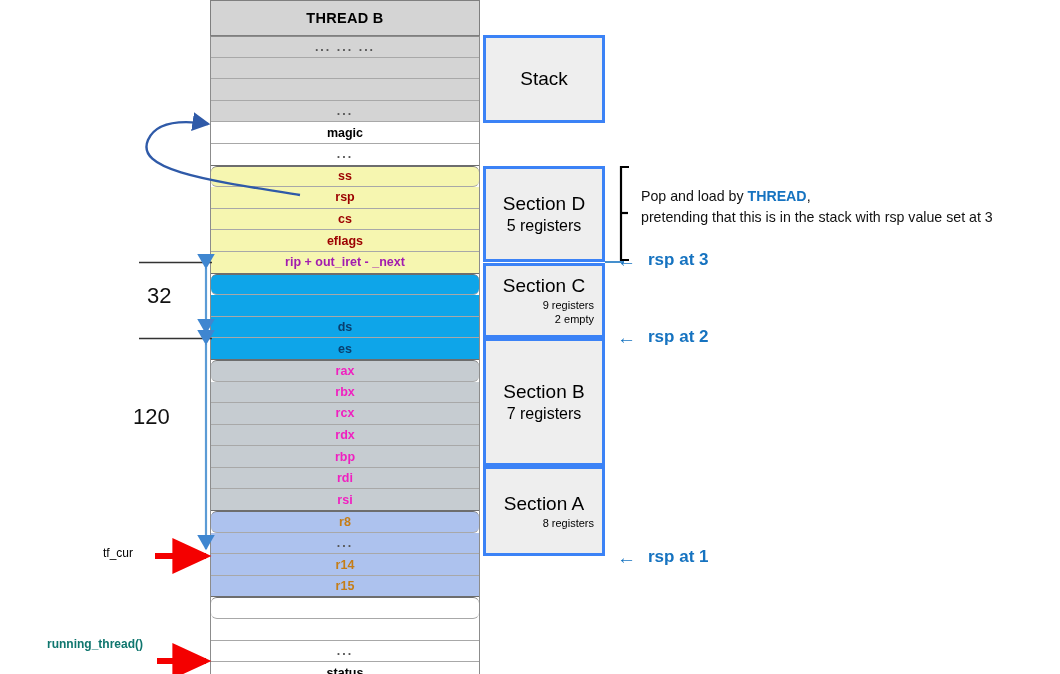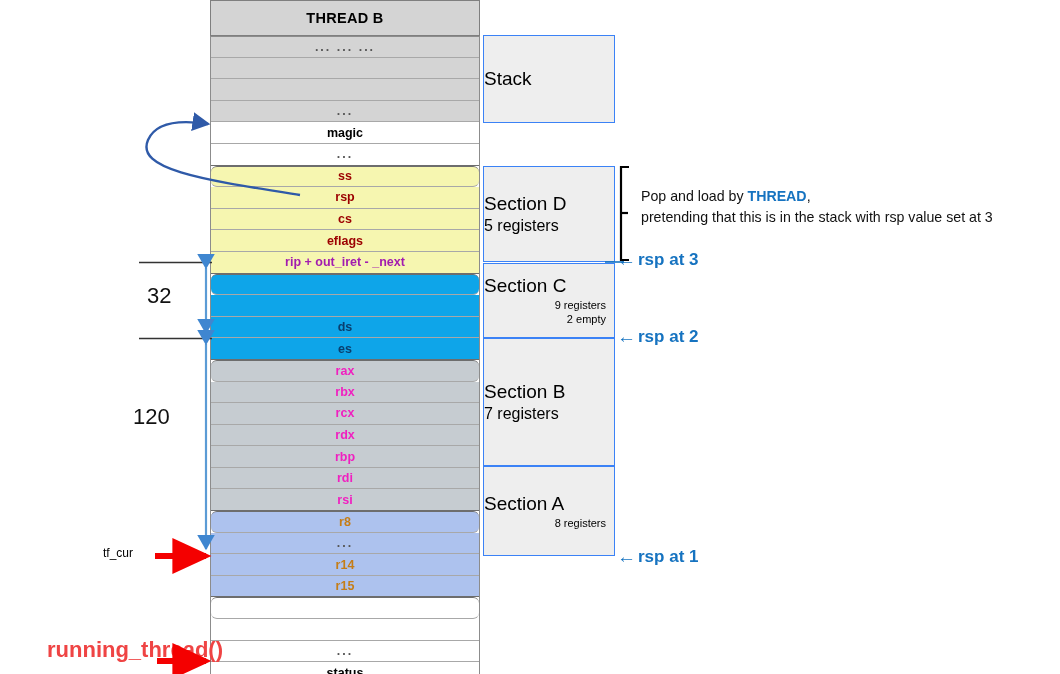--- a/index.html
+++ b/index.html
@@ -31,44 +31,44 @@
   .row.yellow.blue-txt{color:#a21caf;}
   .row.cyan{background:#0ea5e9;color:#0a3f6e;}
   .row.bgrey{background:#c6ccd1;color:#f020c0;}
   .row.blue{background:#adc2ee;color:#c57d17;}
   .row.dots{color:#555;letter-spacing:2px;font-weight:bold;}
   .seg-top{border-top:1px solid #6d6d6d;border-radius:6px;}
   .seg-bot{border-bottom:1px solid #6d6d6d;}
 
   
   .sbox{
-    position:absolute;left:483px;width:132px;box-sizing:border-box;
-    background:#eeeeee;border:1px solid #3b82f6;
-    display:flex;flex-direction:column;align-items:flex-start;justify-content:center;
+    position:absolute;left:483px;width:122px;box-sizing:border-box;
+    background:#eeeeee;border:3px solid #3b82f6;
+    display:flex;flex-direction:column;align-items:center;justify-content:center;
     color:#000;
   }
   .sbox .t1{font-size:19px;line-height:1.25;}
   .sbox .t2{font-size:16px;line-height:1.25;}
   .sbox .small{font-size:11px;line-height:1.3;align-self:flex-end;padding-right:8px;}
 
   
   .rsp{
     position:absolute;color:#1673c0;font-weight:bold;font-size:17px;
-    white-space:nowrap;display:flex;gap:2px;
+    white-space:nowrap;display:flex;align-items:center;gap:12px;
   }
   .rsp .ar{font-size:19px;font-weight:normal;line-height:1;}
 
   
   #note{position:absolute;left:641px;top:186px;font-size:14.2px;color:#111;line-height:1.5;white-space:nowrap;}
   #note b{color:#1673c0;}
 
   
   .dimlabel{position:absolute;font-size:22px;color:#111;}
   #tf-cur{position:absolute;left:103px;top:546px;font-size:12px;color:#000;}
-  #running-thread{position:absolute;left:47px;top:637px;font-size:22px;font-weight:bold;color:#ef4444;white-space:nowrap;}
+  #running-thread{position:absolute;left:47px;top:637px;font-size:12px;font-weight:bold;color:#0f766e;white-space:nowrap;}
 
   svg.ov{position:absolute;left:0;top:0;width:1060px;height:674px;pointer-events:none;}
 </style>
 </head>
 <body>
 
 <div class="abs" id="thread-col">
   <div class="hdr-row">THREAD B</div>
   <div class="rows" id="rows-host">
       <div class="row grey first dots">... ... ...</div>

